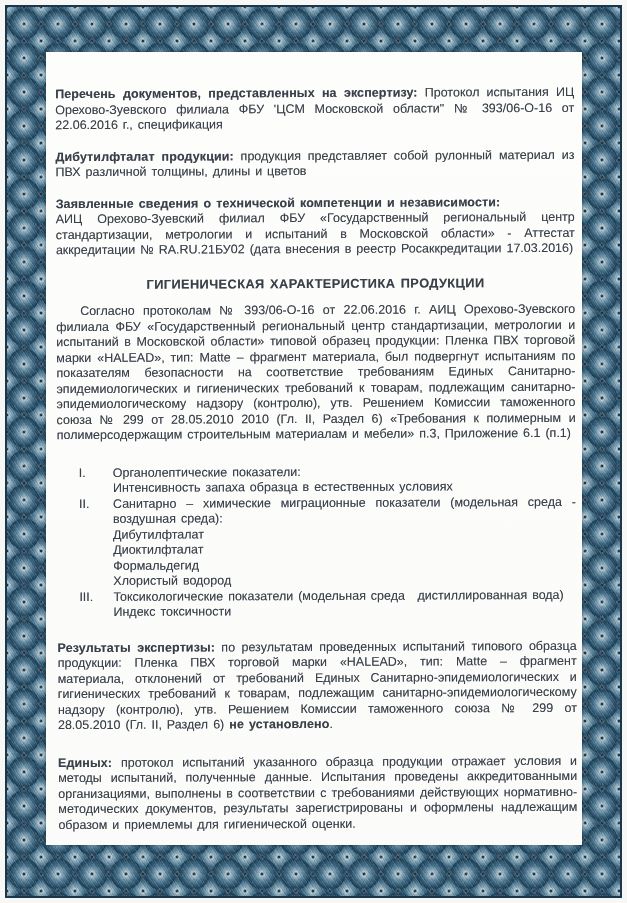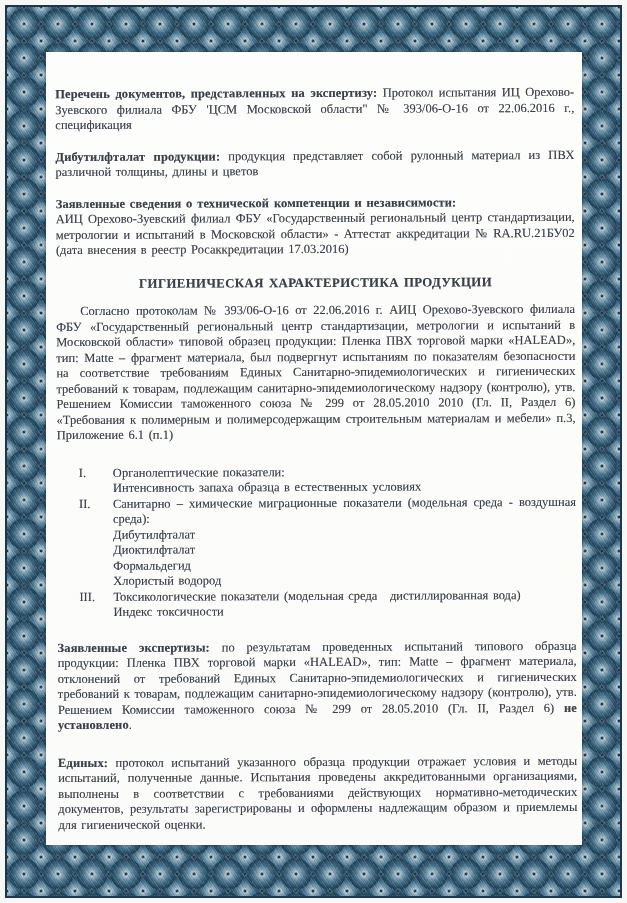--- a/index.html
+++ b/index.html
@@ -3,21 +3,21 @@
 <meta charset="utf-8">
 <style>
   html, body { margin: 0; padding: 0; background: #ffffff; }
 
   .page {
     position: relative;
     width: 627px;
     height: 903px;
     background: #f7f7f6;
     overflow: hidden;
-    font-family: Liberation Serif, serif;
+    font-family: Liberation Sans, sans-serif;
   }
 
   
   .ornament {
     position: absolute;
     inset: 5px;
     border: 2px solid #1a3750;
     background-color: #122c44;
     background-image:
       
@@ -142,21 +142,21 @@
           <span class="roman">III.</span>
           <div class="list-lines">
             <div>Токсикологические показатели (модельная среда дистиллированная вода)</div>
             <div>Индекс токсичности</div>
           </div>
         </div>
 
       </div>
 
       <p class="para para-results">
-        <b>Заявленные экспертизы:</b>
+        <b>Результаты экспертизы:</b>
         <span>по результатам проведенных испытаний типового образца продукции: Пленка ПВХ торговой марки «HALEAD», тип: Matte – фрагмент материала, отклонений от требований Единых Санитарно-эпидемиологических и гигиенических требований к товарам, подлежащим санитарно-эпидемиологическому надзору (контролю), утв. Решением Комиссии таможенного союза № 299 от 28.05.2010 (Гл. II, Раздел 6)</span>
         <b>не установлено</b><span>.</span>
       </p>
 
       <p class="para para-conclusion">
         <b>Единых:</b>
         <span>протокол испытаний указанного образца продукции отражает условия и методы испытаний, полученные данные. Испытания проведены аккредитованными организациями, выполнены в соответствии с требованиями действующих нормативно-методических документов, результаты зарегистрированы и оформлены надлежащим образом и приемлемы для гигиенической оценки.</span>
       </p>
 
     </div>

